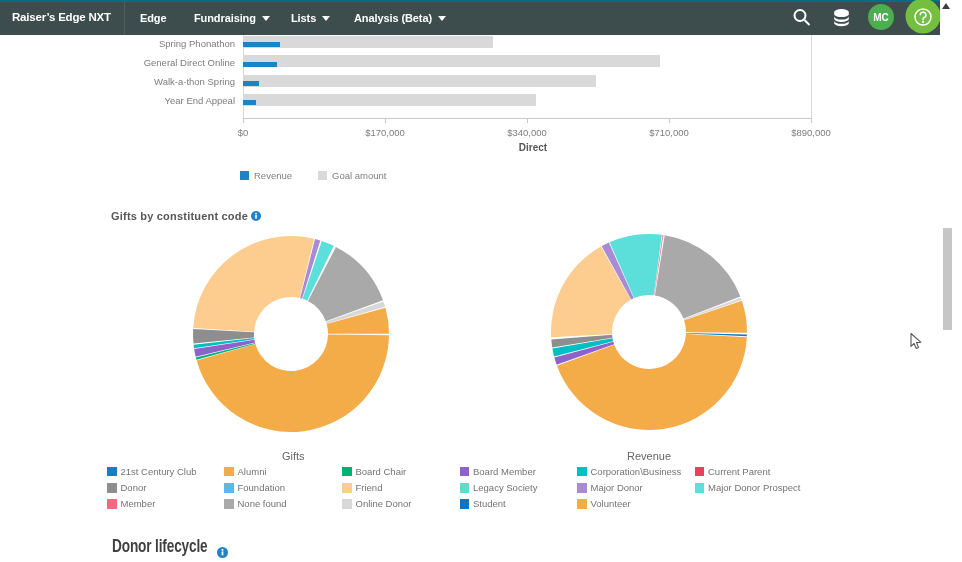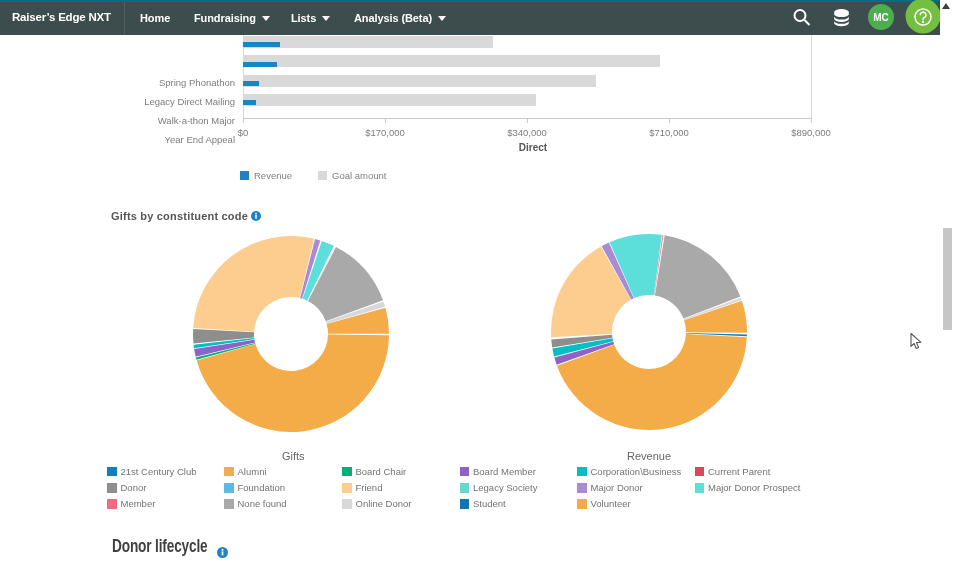--- a/index.html
+++ b/index.html
@@ -7,21 +7,21 @@
 .nav::before { content:""; position:absolute; left:0; top:0; width:100%; height:1.6px; background:#00707f; }
 .brand { position:absolute; left:12px; top:11px; color:#fff; font-size:11.5px; font-weight:bold; letter-spacing:-.2px; }
 .navsep { position:absolute; left:124px; top:2px; height:33px; width:1px; background:#525f5d; }
 .mi { position:absolute; top:12px; color:#fff; font-size:11px; font-weight:bold; letter-spacing:-.1px; }
 .caret { display:inline-block; width:0; height:0; border-left:4px solid transparent;
   border-right:4px solid transparent; border-top:5px solid #fff; margin-left:6px; vertical-align:1px; }
 .scroll-up { position:absolute; left:942px; top:3px; width:0; height:0;
   border-left:4.5px solid transparent; border-right:4.5px solid transparent; border-bottom:6px solid #3e3e3e; }
 .thumb { position:absolute; left:943px; top:228px; width:8.5px; height:102px; background:#c6c6c6; }
 
-.blab { position:absolute; right:727px; font-size:9.5px; color:#7c7c7c; white-space:nowrap;margin-top:39px; }
+.blab { position:absolute; right:727px; font-size:9.5px; color:#7c7c7c; white-space:nowrap; }
 .gbar { position:absolute; left:243px; height:12px; background:#d9d9d9; }
 .bbar { position:absolute; left:243px; height:5px; background:#1886c3; }
 .vax { position:absolute; top:35px; width:1px; height:88px; background:#d8d8d8; }
 .hax { position:absolute; left:243px; top:118px; width:569px; height:1px; background:#c9c9c9; }
 .tick { position:absolute; top:119px; width:1px; height:4px; background:#c9c9c9; }
 .tlab { position:absolute; top:127px; width:80px; text-align:center; font-size:9.5px; color:#7c7c7c; }
 .vlab { position:absolute; left:493px; top:142px; width:80px; text-align:center; font-size:10px; font-weight:bold; color:#565656; }
 .cl { position:absolute; font-size:9.5px; color:#808080; }
 .cl .sq { display:inline-block; width:9px; height:9px; margin-right:5px; vertical-align:-1px; }
 .h1 { position:absolute; left:111px; top:210px; font-size:11px; font-weight:bold; color:#565656; letter-spacing:.2px; }
@@ -31,24 +31,24 @@
 .h2 { position:absolute; left:112px; top:536px; font-size:17.5px; font-weight:bold; color:#404040;
   transform:scaleX(.78); transform-origin:left; letter-spacing:-.2px; }
 </style></head>
 <body>
 
 <div class="vax" style="left:243px"></div>
 <div class="vax" style="left:811px"></div>
 <div class="blab" style="top:38px">Spring Phonathon</div>
 <div class="gbar" style="top:36.0px;width:250px"></div>
 <div class="bbar" style="top:42.2px;width:37px"></div>
-<div class="blab" style="top:57px">Legacy Direct Mailing</div>
+<div class="blab" style="top:57px">General Direct Online</div>
 <div class="gbar" style="top:55.3px;width:417px"></div>
 <div class="bbar" style="top:61.5px;width:34px"></div>
-<div class="blab" style="top:76px">Walk-a-thon Major</div>
+<div class="blab" style="top:76px">Walk-a-thon Spring</div>
 <div class="gbar" style="top:74.6px;width:353px"></div>
 <div class="bbar" style="top:80.8px;width:16px"></div>
 <div class="blab" style="top:95px">Year End Appeal</div>
 <div class="gbar" style="top:93.9px;width:293px"></div>
 <div class="bbar" style="top:100.1px;width:13px"></div>
 <div class="hax"></div>
 <div class="tick" style="left:243px"></div>
 <div class="tlab" style="left:203px">$0</div>
 <div class="tick" style="left:385px"></div>
 <div class="tlab" style="left:345px">$170,000</div>
@@ -114,21 +114,21 @@
 <div class="h2">Donor lifecycle</div>
 <div style="position:absolute;left:217px;top:543px"><svg width="11" height="11" viewBox="0 0 10 10" style="vertical-align:-1px">
       <circle cx="5" cy="5" r="5" fill="#1e83c9"></circle>
       <rect x="4.2" y="4" width="1.6" height="3.6" fill="#fff"></rect>
       <rect x="4.2" y="1.8" width="1.6" height="1.6" fill="#fff"></rect>
     </svg></div>
 
 <div class="nav">
 <div class="brand">Raiser’s Edge NXT</div>
 <div class="navsep"></div>
-<div class="mi" style="left:140px">Home</div>
+<div class="mi" style="left:140px">Edge</div>
 <div class="mi" style="left:194px">Fundraising<span class="caret"></span></div>
 <div class="mi" style="left:291px">Lists<span class="caret"></span></div>
 <div class="mi" style="left:354px">Analysis (Beta)<span class="caret"></span></div>
 <svg width="940" height="35" style="position:absolute;left:0;top:0">
   <g stroke="#fff" stroke-width="2" fill="none">
     <circle cx="800" cy="15.5" r="5.5"></circle>
     <line x1="804.5" y1="20" x2="809.5" y2="25"></line>
   </g>
   <g fill="#fff">
     <ellipse cx="841.5" cy="12" rx="7.3" ry="2.9"></ellipse>

